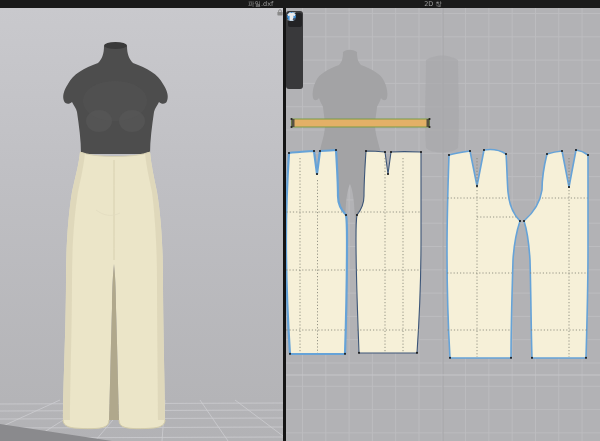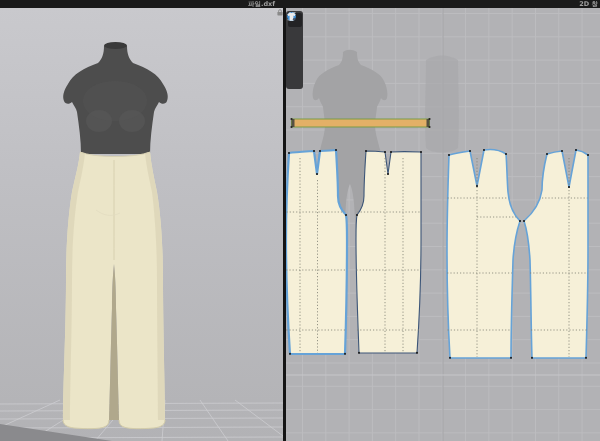--- a/index.html
+++ b/index.html
@@ -1,23 +1,23 @@
 <!DOCTYPE html>
 <html><head>
 <meta charset="utf-8">
 <style>
   html,body{margin:0;padding:0;background:#000;}
   #app{position:relative;width:600px;height:441px;overflow:hidden;
        font-family:"DejaVu Sans","Liberation Sans",sans-serif;background:#1a1a1a;}
 
   
   .titlebar{position:absolute;top:0;left:0;width:600px;height:8px;background:#1a1a1a;z-index:5;}
-  .tb-text{position:absolute;top:0;height:8px;line-height:8px;font-size:6.5px;color:#9e9e9e;white-space:nowrap;font-weight:bold;}
+  .tb-text{position:absolute;top:0;height:8px;line-height:8px;font-size:6.5px;color:#9e9e9e;white-space:nowrap;}
   .tb-left-text{left:248px;}
-  .tb-right{left:284px;width:314px;text-align:right;}
+  .tb-right{left:276px;width:314px;text-align:center;}
   .tb-lock{position:absolute;left:277px;top:1px;}
 
   
   .panel3d{position:absolute;top:8px;left:0;width:283px;height:433px;overflow:hidden;
            background:linear-gradient(#c9c9cd 0%,#bfbfc3 40%,#b2b2b5 100%);}
   .divider{position:absolute;top:0;left:283px;width:3px;height:441px;background:#141414;z-index:4;}
   .panel2d{position:absolute;top:8px;left:286px;width:314px;height:433px;overflow:hidden;
            background-color:#b2b2b5;
            background-image:linear-gradient(90deg,#bcbcbf 1px,transparent 1px),
                             linear-gradient(0deg,#bcbcbf 1px,transparent 1px);

